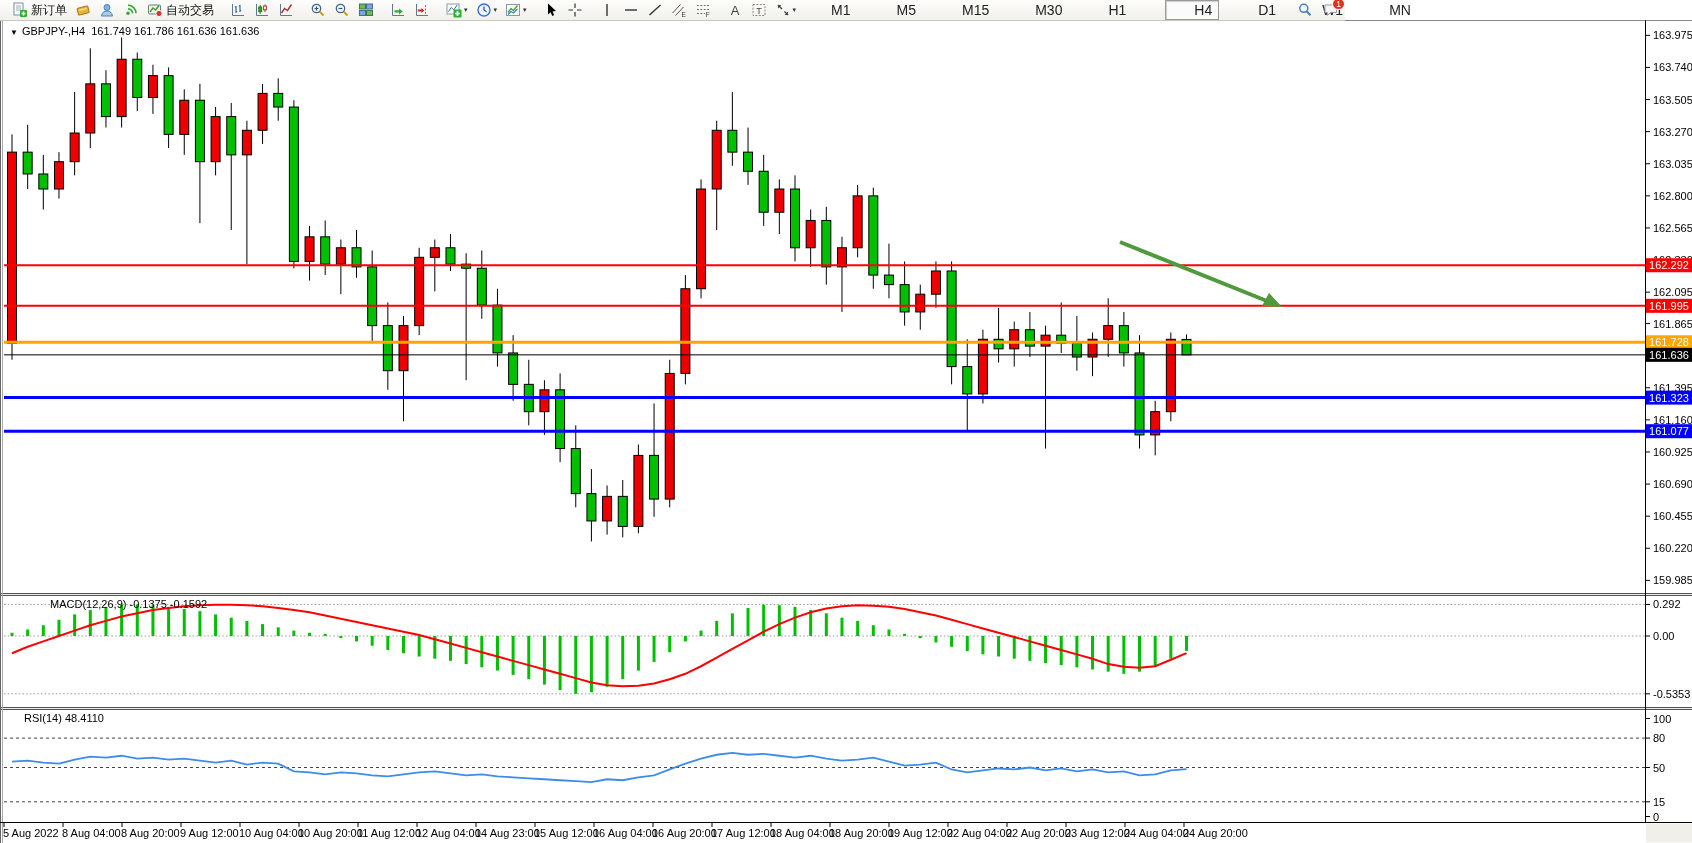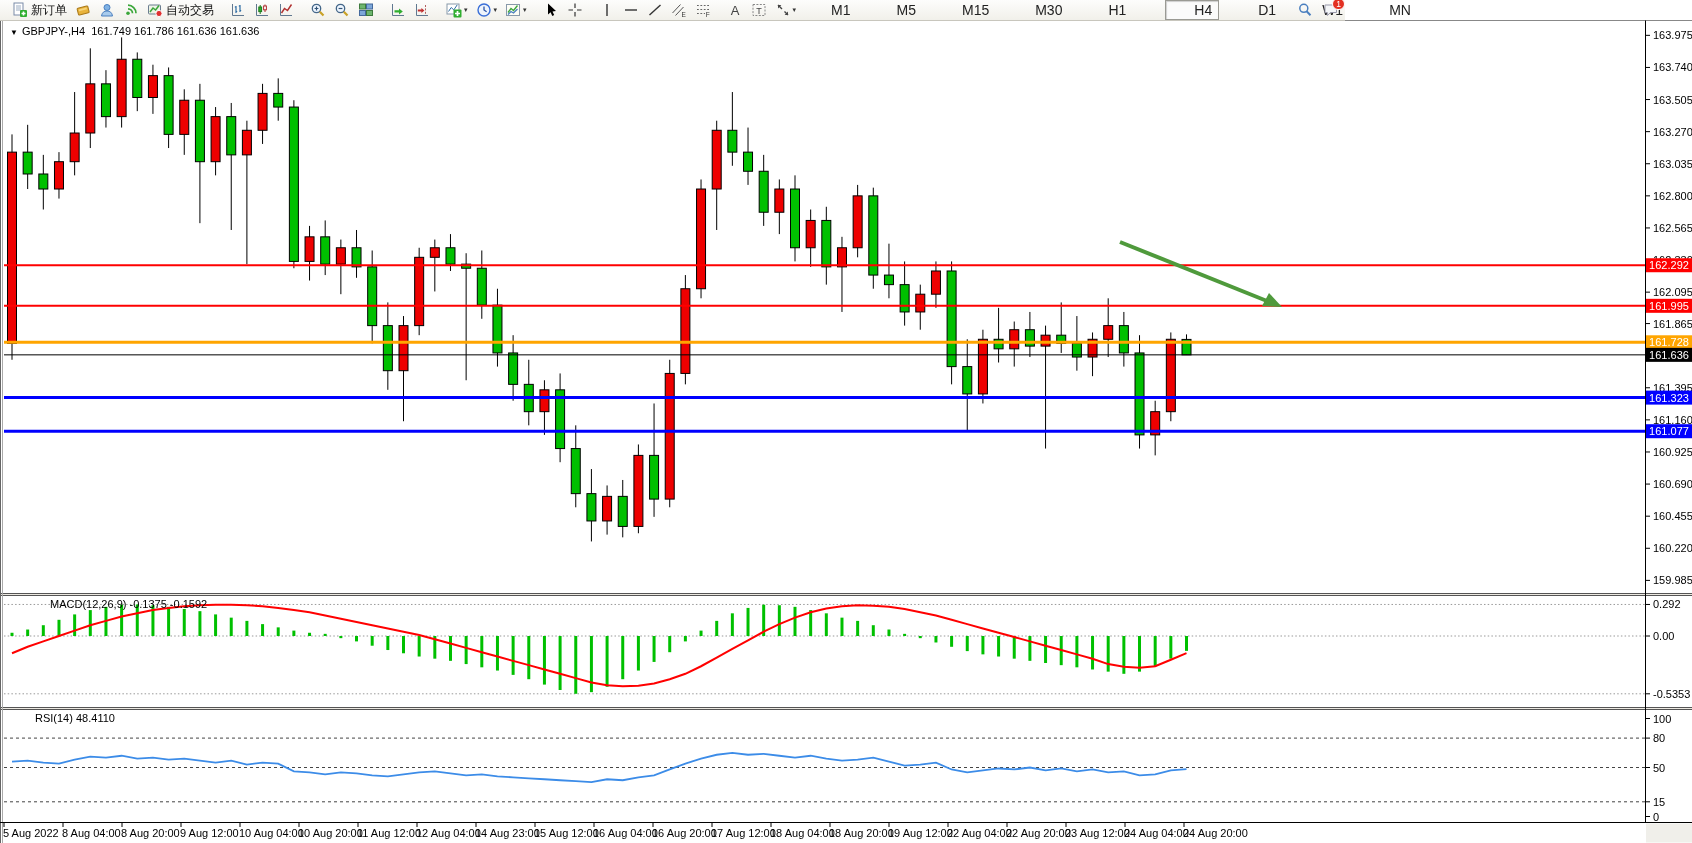--- a/index.html
+++ b/index.html
@@ -608,13 +608,13 @@
       <text x="1124" y="837" fill="#000" font-size="11">24 Aug 04:00</text>
       <line x1="1184" y1="823" x2="1184" y2="827" stroke="#000"></line>
       <text x="1183" y="837" fill="#000" font-size="11">24 Aug 20:00</text>
     </g>
   </svg>
 
 <div class="pane-label" id="title-label" style="left:10px;top:25px;"><span class="tcaret">▼</span><span>GBPJPY-,H4</span>&nbsp;&nbsp;<span>161.749 161.786 161.636 161.636</span></div>
 
 <div class="pane-label" id="macd-label" style="left:10px;top:598px;padding-left:40px;"><span>MACD(12,26,9)</span> <span>-0.1375 -0.1592</span></div>
 
-<div class="pane-label" id="rsi-label" style="left:27px;top:712px;padding-left:8px;"><span>RSI(14)</span> <span>48.4110</span></div>
+<div class="pane-label" id="rsi-label" style="left:16px;top:712px;padding-left:8px;"><span>RSI(14)</span> <span>48.4110</span></div>
 
 </body></html>

